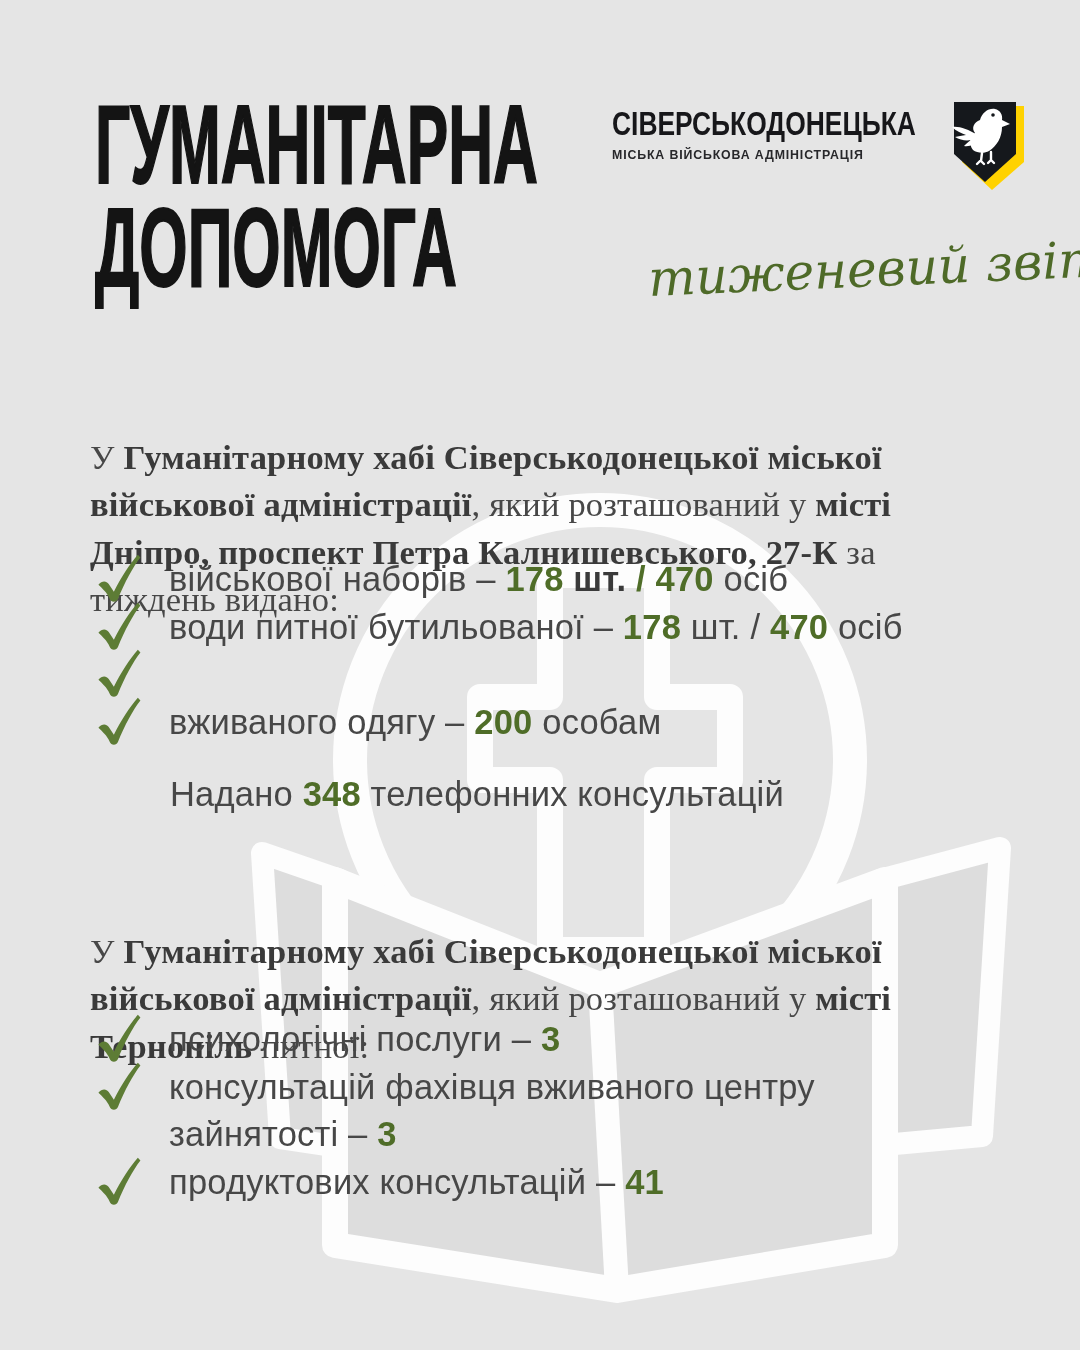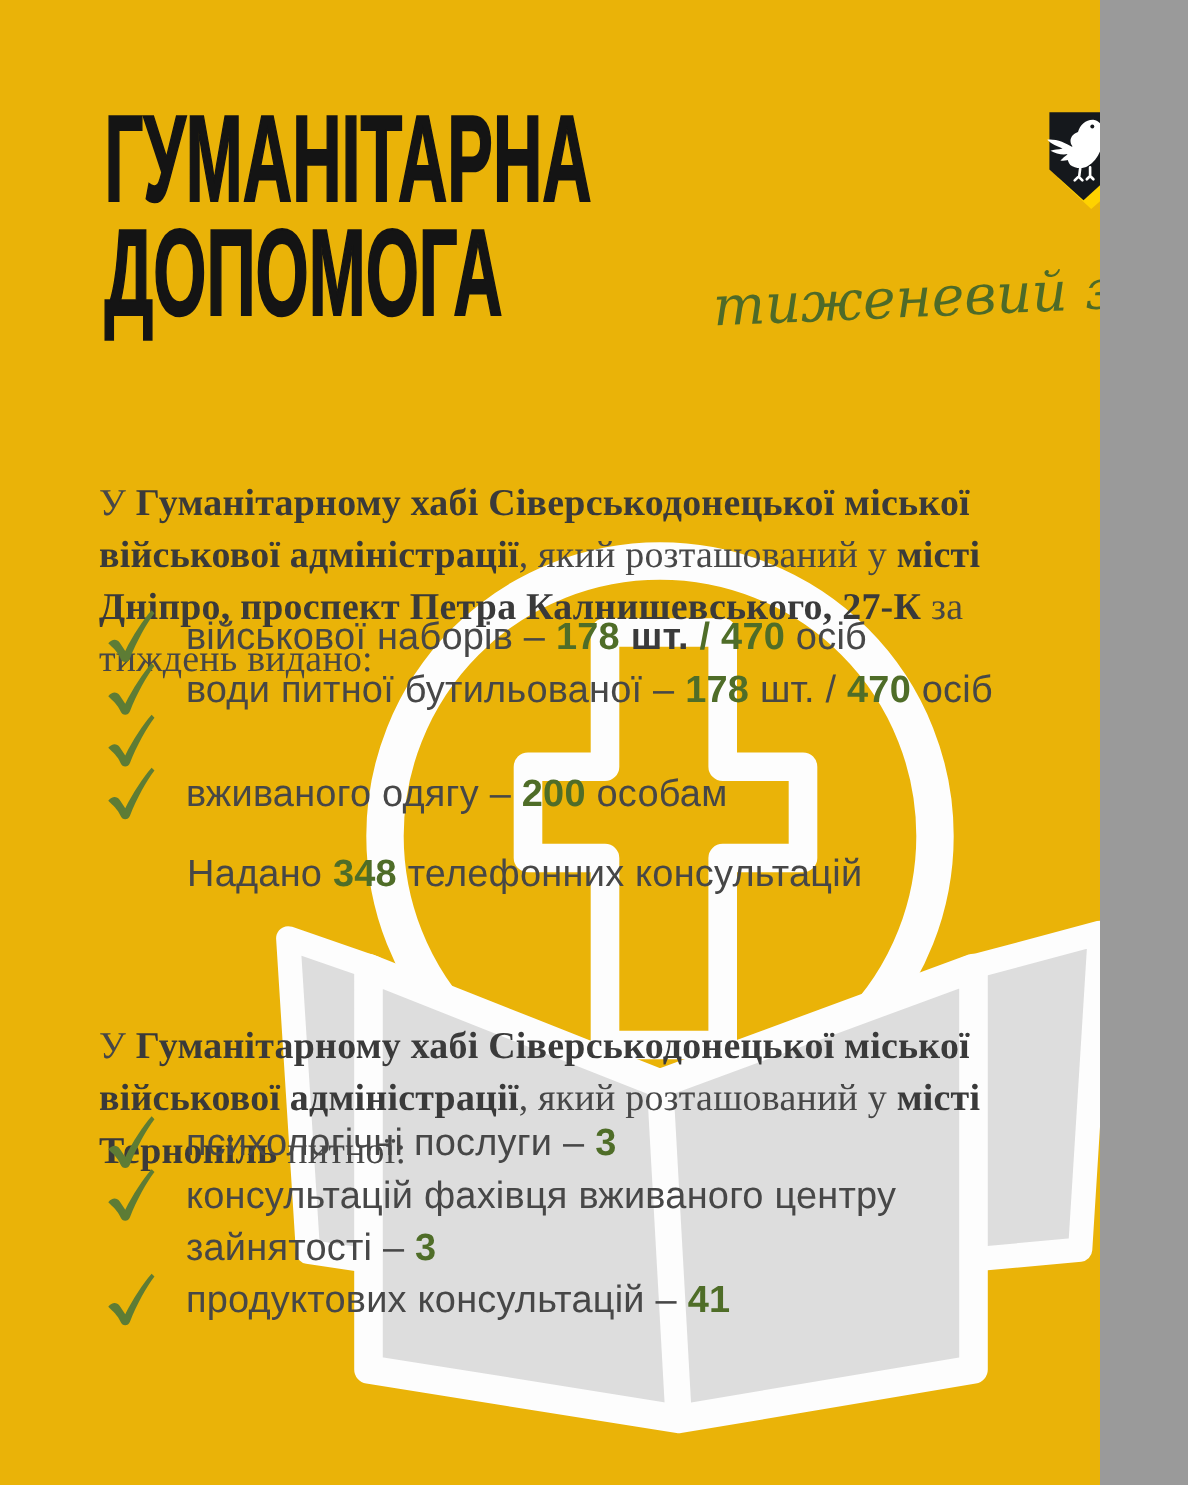--- a/index.html
+++ b/index.html
@@ -1,18 +1,18 @@
 <!DOCTYPE html>
 <html><head>
 <meta charset="utf-8">
 <style>
   html,body{margin:0;padding:0;background:#9a9a9a;}
   .poster{
-    position:relative;width:1000px;height:1350px;overflow:hidden;
-    background:#eab308;
+    position:relative;width:1080px;height:1350px;overflow:hidden;
+    background:#e5e5e5;
     font-family:"Liberation Sans","DejaVu Sans",sans-serif;
   }
   
   .wm{position:absolute;left:240px;top:468px;z-index:0;}
   
   .title{position:absolute;left:95px;top:93px;z-index:2;color:#141414;}
   .title .line{
     display:block;font-size:112px;font-weight:700;line-height:103px;
     white-space:nowrap;transform:scaleX(0.555);transform-origin:0 50%;
     -webkit-text-stroke:2px #141414;
@@ -83,20 +83,24 @@
       <path d="M95 412 L360 517 L645 412 L645 777 L377 822 L95 777 Z" stroke-width="26"></path>
       <path d="M360 517 L377 822" fill="none" stroke-width="24"></path>
     </g>
   </svg>
 
   <h1 class="title" style="margin:0;font-weight:700;">
     <span class="line">ГУМАНІТАРНА</span>
     <span class="line">ДОПОМОГА</span>
   </h1>
 
+  <div class="brand-text">
+    <div class="org">СІВЕРСЬКОДОНЕЦЬКА</div>
+    <div class="sub">МІСЬКА ВІЙСЬКОВА АДМІНІСТРАЦІЯ</div>
+  </div>
   <svg class="emblem" width="78" height="96" viewBox="0 0 78 96">
     <path d="M12 8 L74 8 L74 64 L42 92 L12 64 Z" fill="#ffd200"></path>
     <path d="M4 4 L66 4 L66 56 L35 84 L4 56 Z" fill="#15181c"></path>
     <path d="M23 52 C19 47 19 39 25 35 C21 30 24 24 30 22 C32 15 38 10 45 11
              C50 12 53 17 52 22 L60 26 L52 29 C52 39 47 48 39 53 C34 56 27 55 23 52 Z" fill="#ffffff"></path>
     <path d="M27 37 C18 31 9 28 2 29 C6 33 11 35 16 37 C12 38 8 38 5 39
              C10 42 16 43 21 42 C18 44 16 46 14 48 C20 49 25 46 29 43 Z" fill="#ffffff"></path>
     <path d="M32 55 L31 63 M30 63 L27 66 M31 63 L34 66 M41 54 L41 62 M41 62 L38 65 M41 62 L44 65" fill="none" stroke="#ffffff" stroke-width="2.4" stroke-linecap="round"></path>
     <circle cx="43" cy="17" r="1.8" fill="#15181c"></circle>
   </svg>

